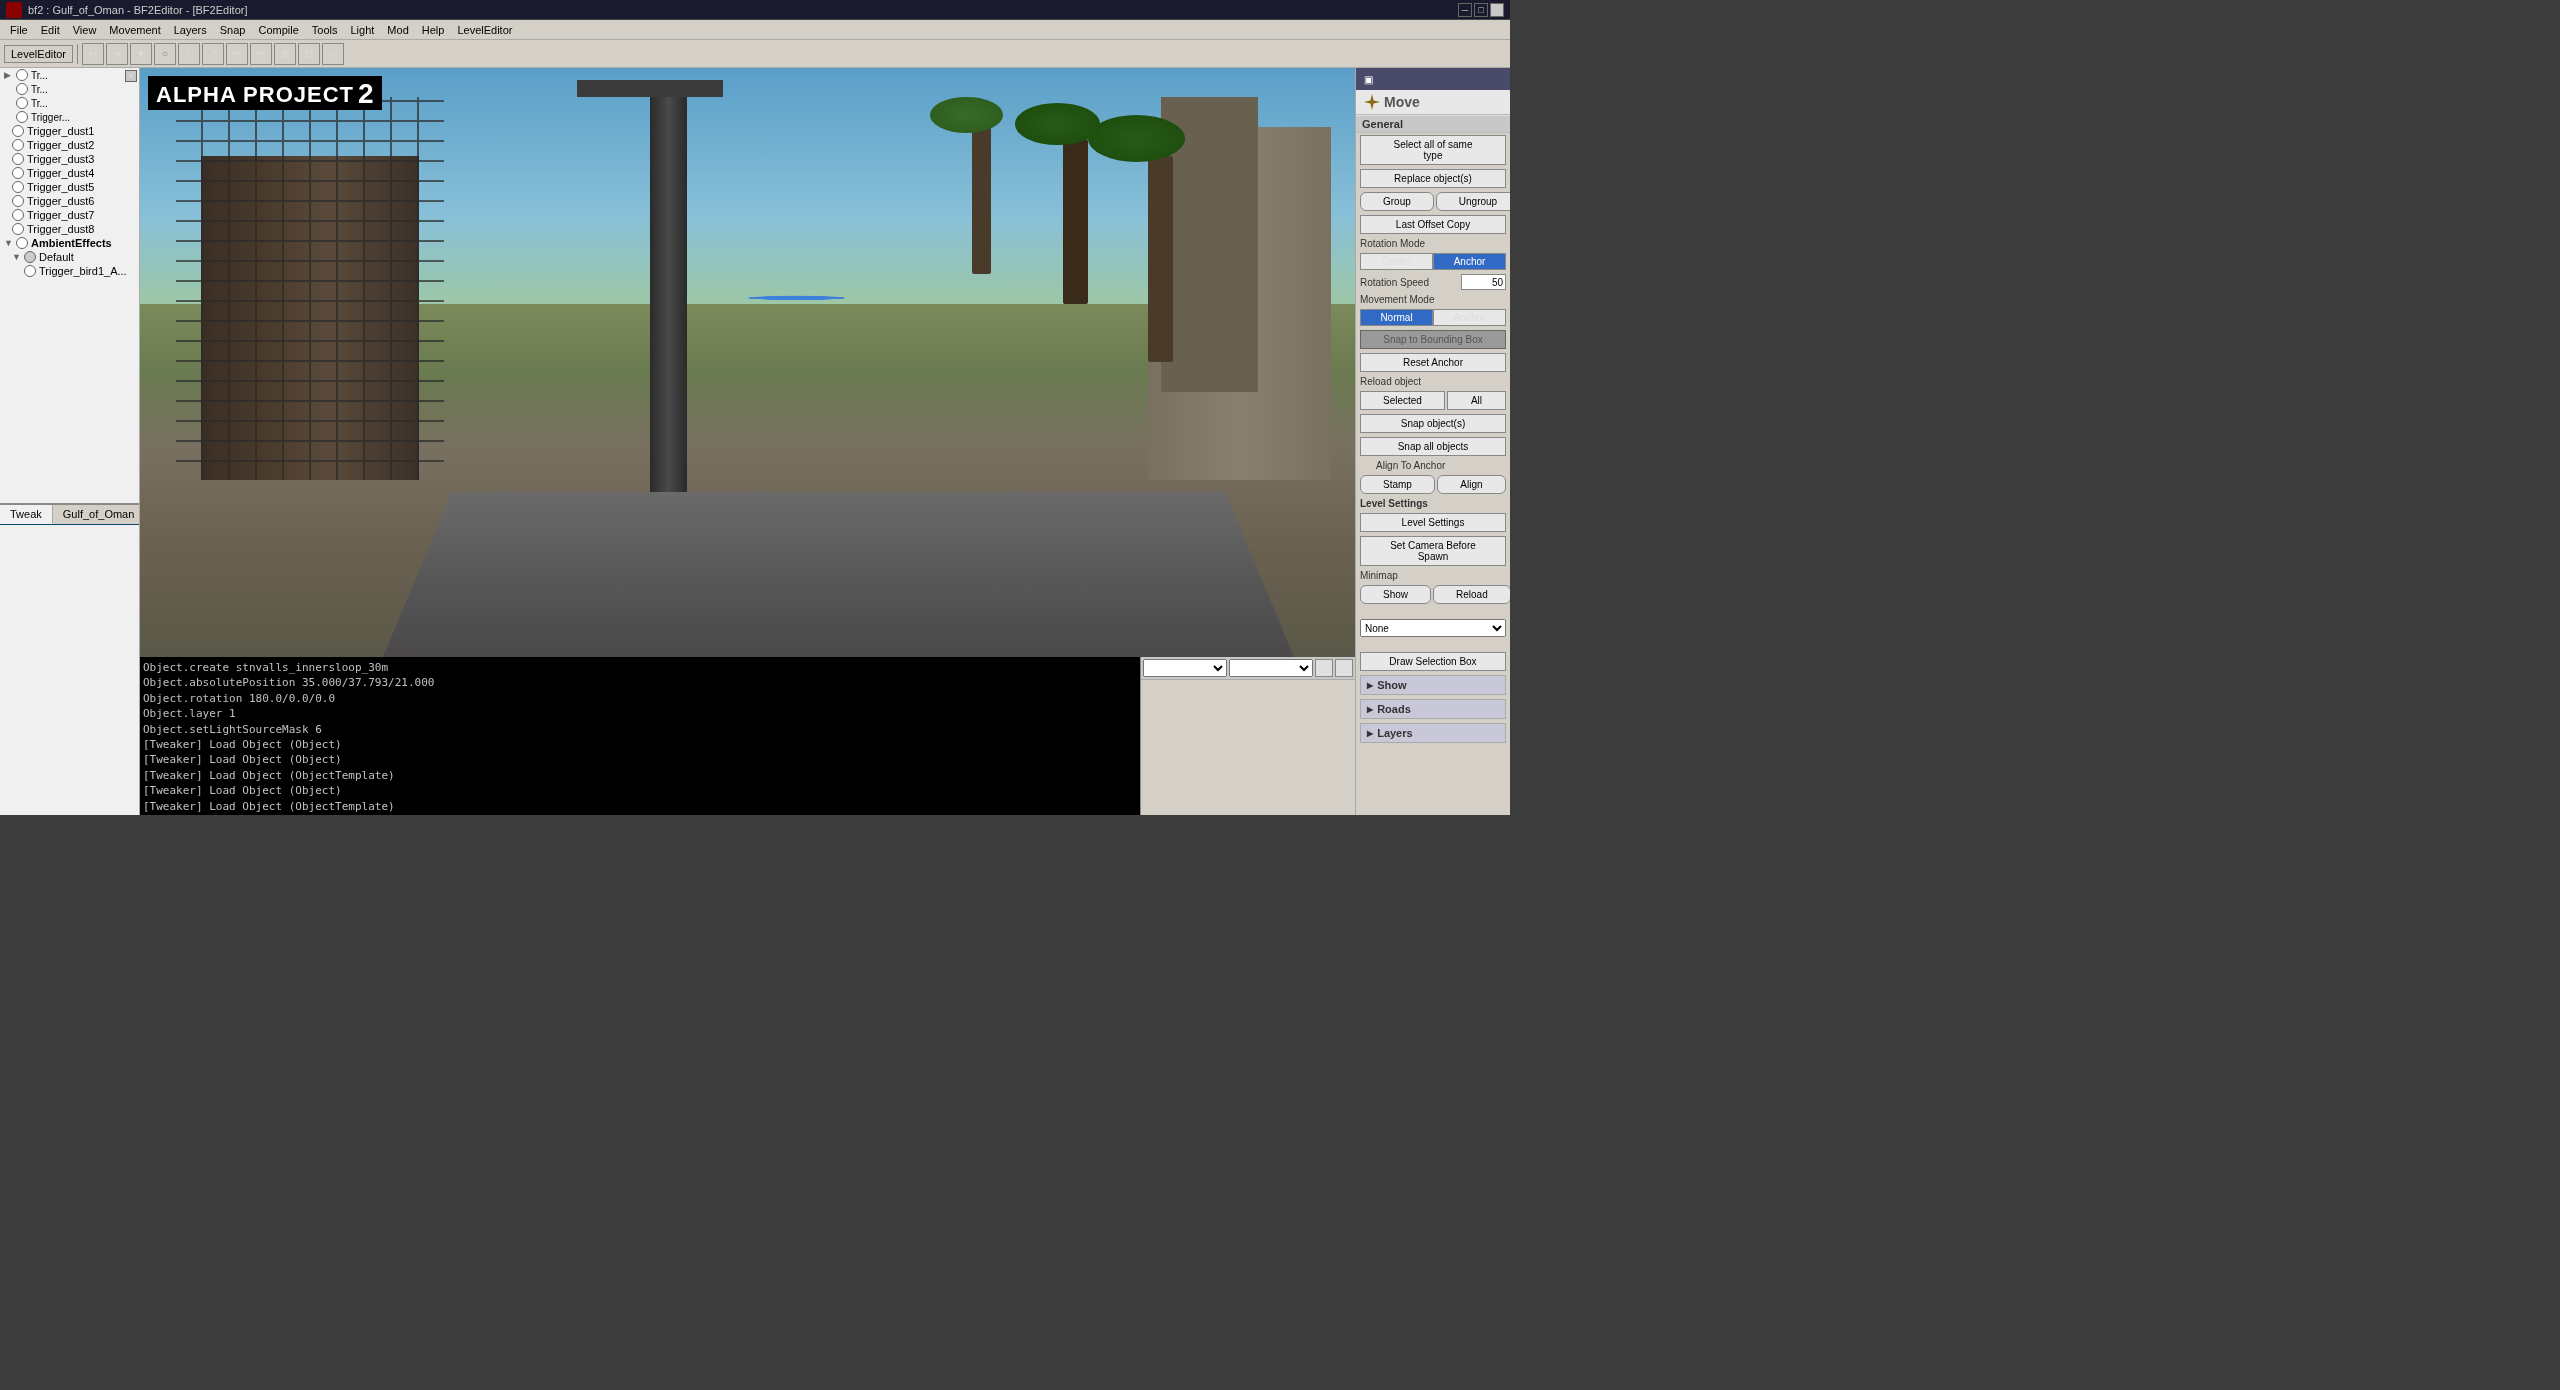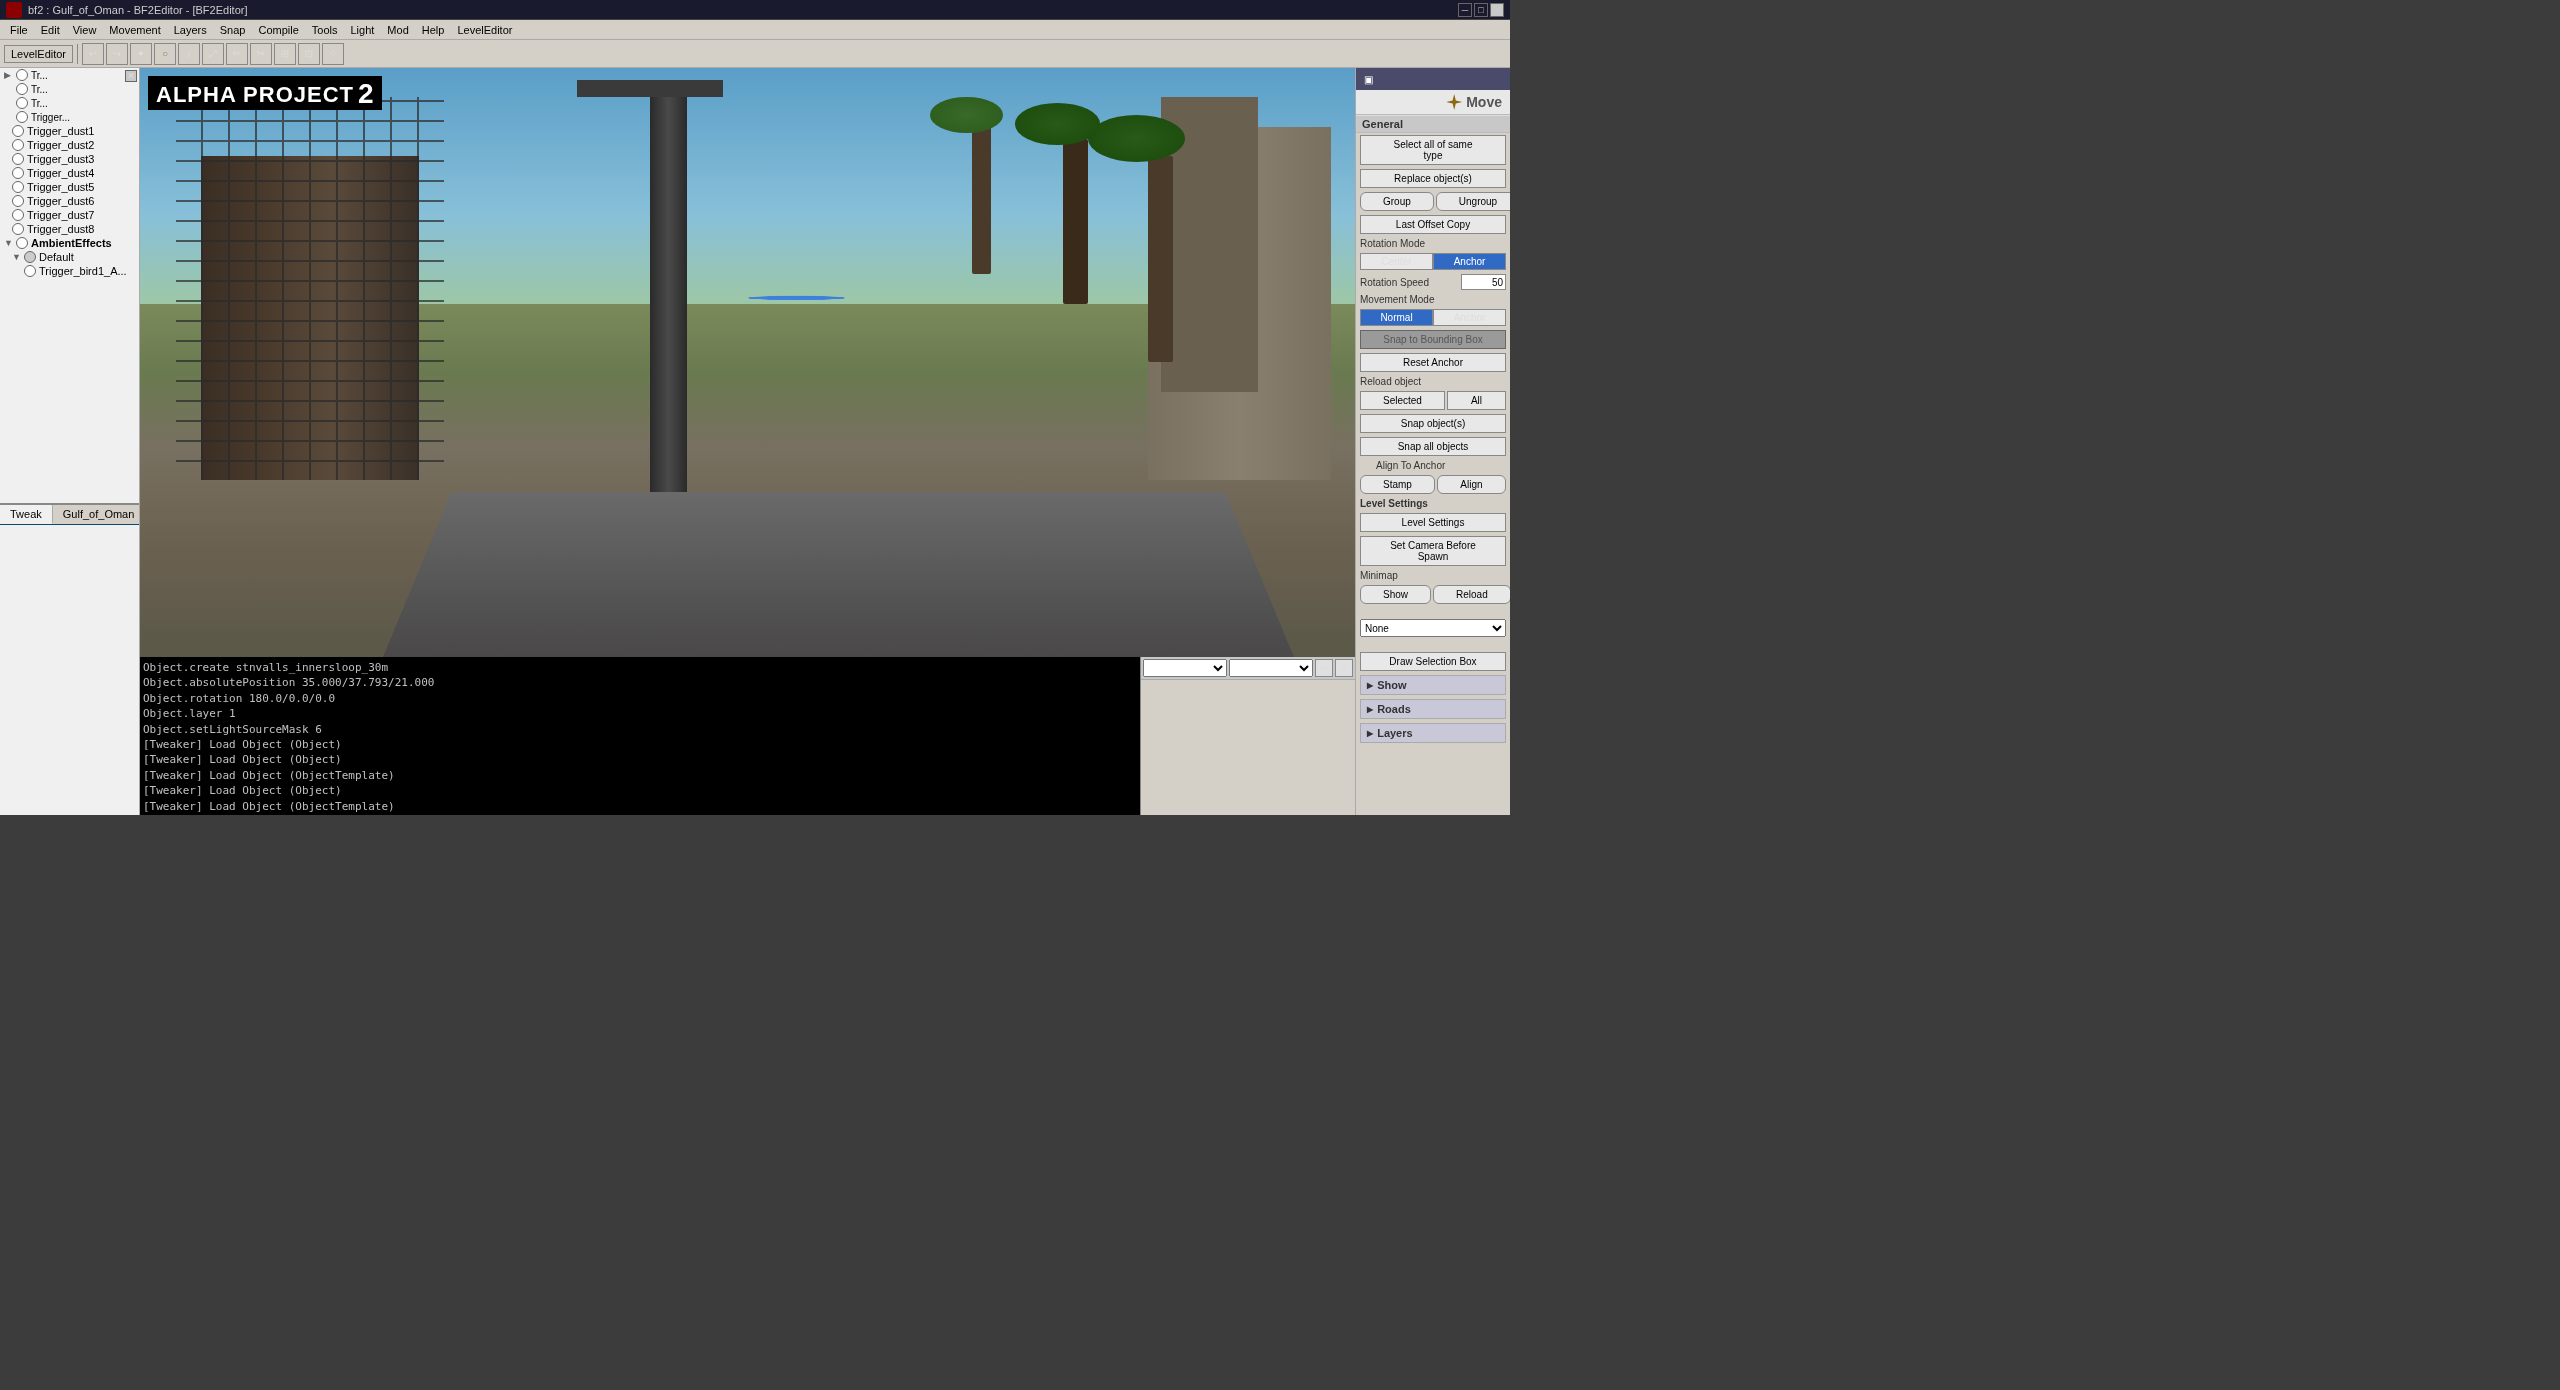--- a/index.html
+++ b/index.html
@@ -38,21 +38,21 @@
     
     
     #statusbar { height: 18px; background: #d4d0c8; display: flex; align-items: center; padding: 0 6px; font-size: 10px; color: #000; border-top: 1px solid #888; gap: 16px; }
     .status-sep { width: 1px; height: 14px; background: #888; }
     
     
     #right-panel { width: 155px; background: #d4d0c8; border-left: 1px solid #aaa; display: flex; flex-direction: column; overflow-y: auto; }
     #right-panel-header { background: #4a4a6a; height: 22px; display: flex; align-items: center; padding: 0 8px; color: #fff; font-size: 11px; }
     
     
-    #move-header { display: flex; align-items: center; padding: 4px 8px; background: #e8e8e8; border-bottom: 1px solid #bbb; justify-content: flex-end; }
+    #move-header { display: flex; align-items: center; padding: 4px 8px; background: #e8e8e8; border-bottom: 1px solid #bbb; }
     #move-header .move-icon { width: 16px; height: 16px; margin-right: 4px; }
     #move-header span { font-size: 13px; font-weight: bold; color: #333; }
     
     .section-label { background: #c8c8c8; padding: 2px 6px; font-size: 11px; font-weight: bold; color: #333; border-bottom: 1px solid #bbb; border-top: 1px solid #ddd; }
     
     .panel-btn { display: block; width: calc(100% - 8px); margin: 2px 4px; padding: 3px 22px; background: #e8e8e8; border: 1px solid #888; font-size: 10px; color: #000; text-align: center; cursor: pointer; }
     .panel-btn-row { display: flex; gap: 2px; margin: 2px 4px; }
     .panel-btn-row .panel-btn { margin: 0; flex: 1; border-radius: 6px; }
     
     .rotation-mode-row { display: flex; gap: 0; margin: 2px 4px; }

